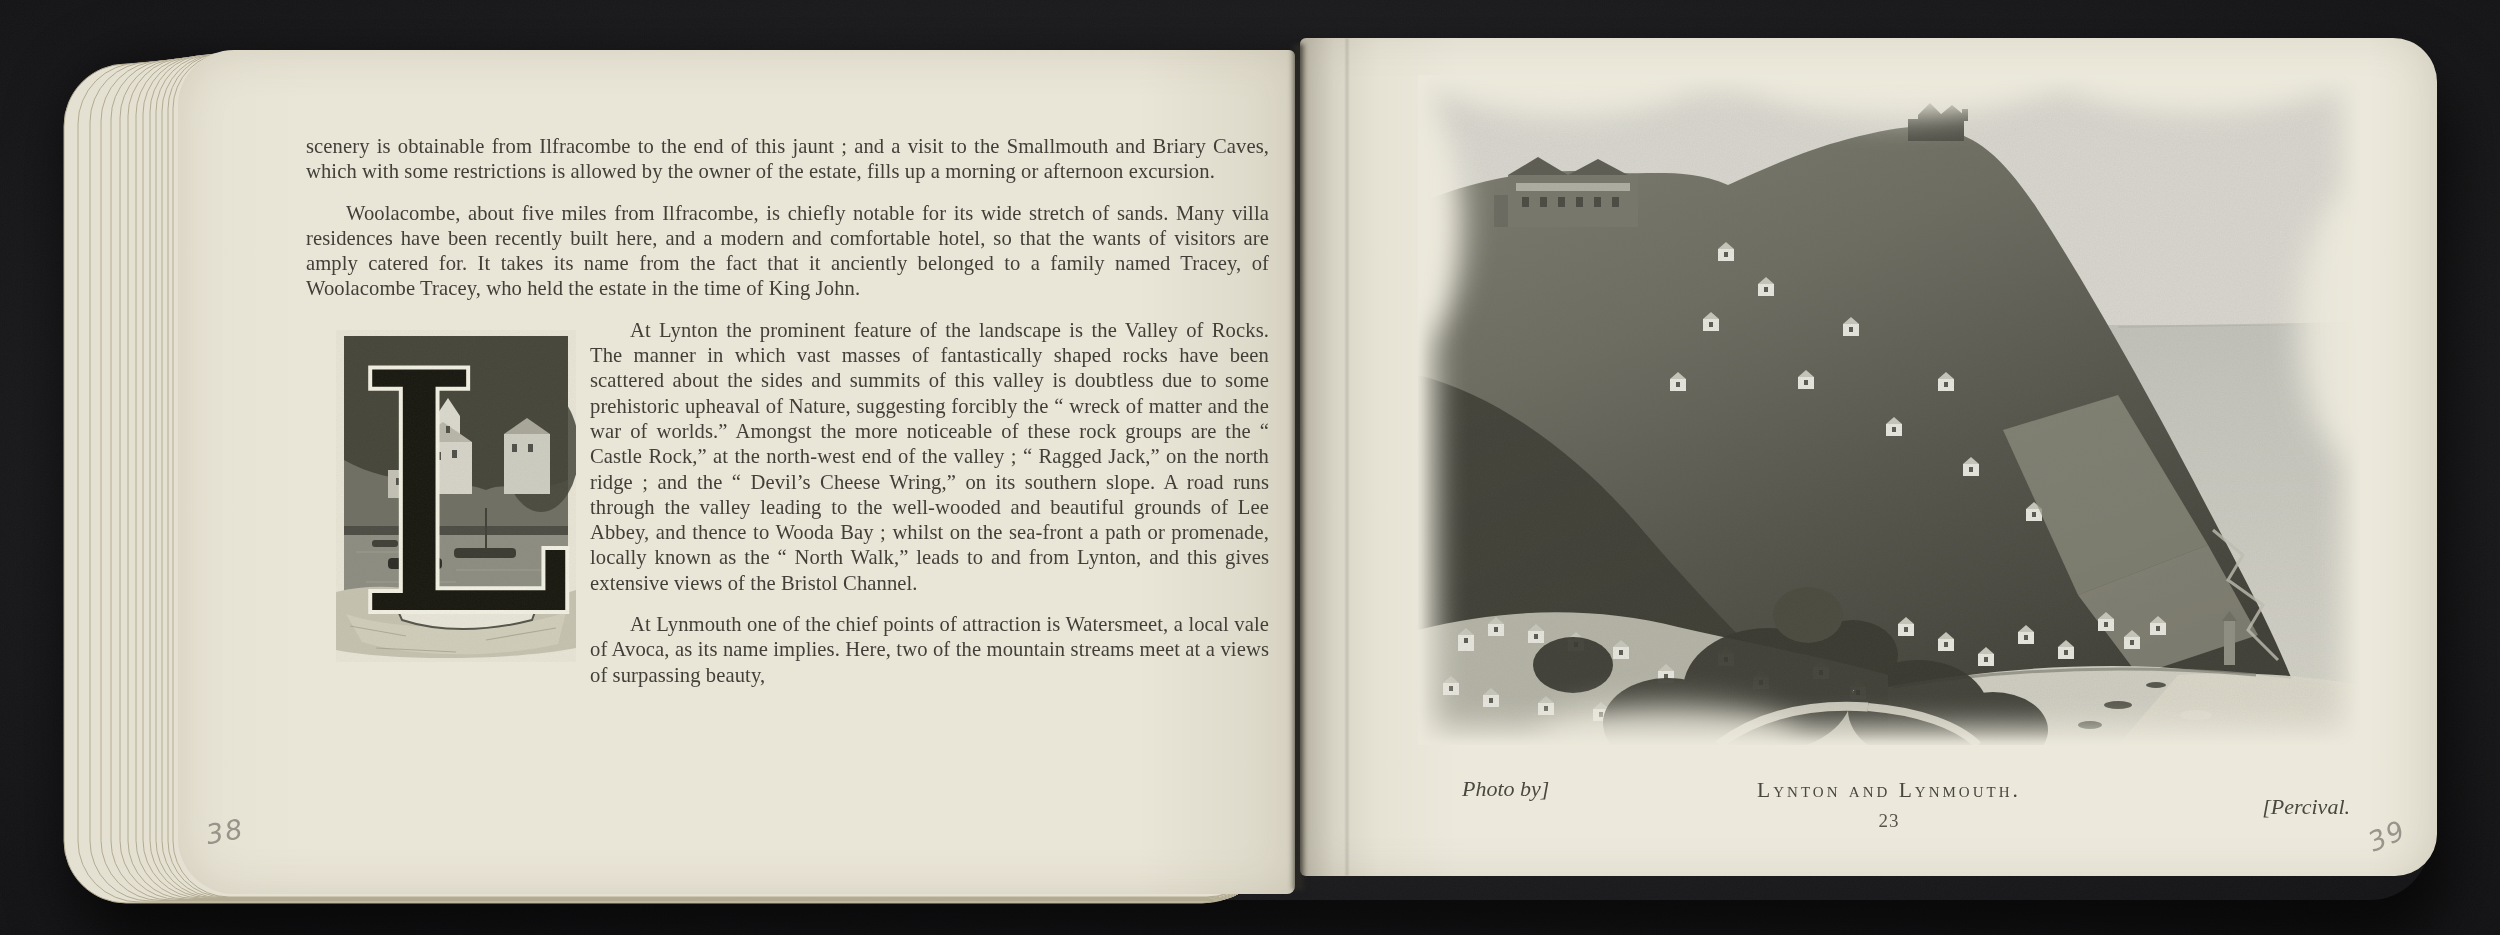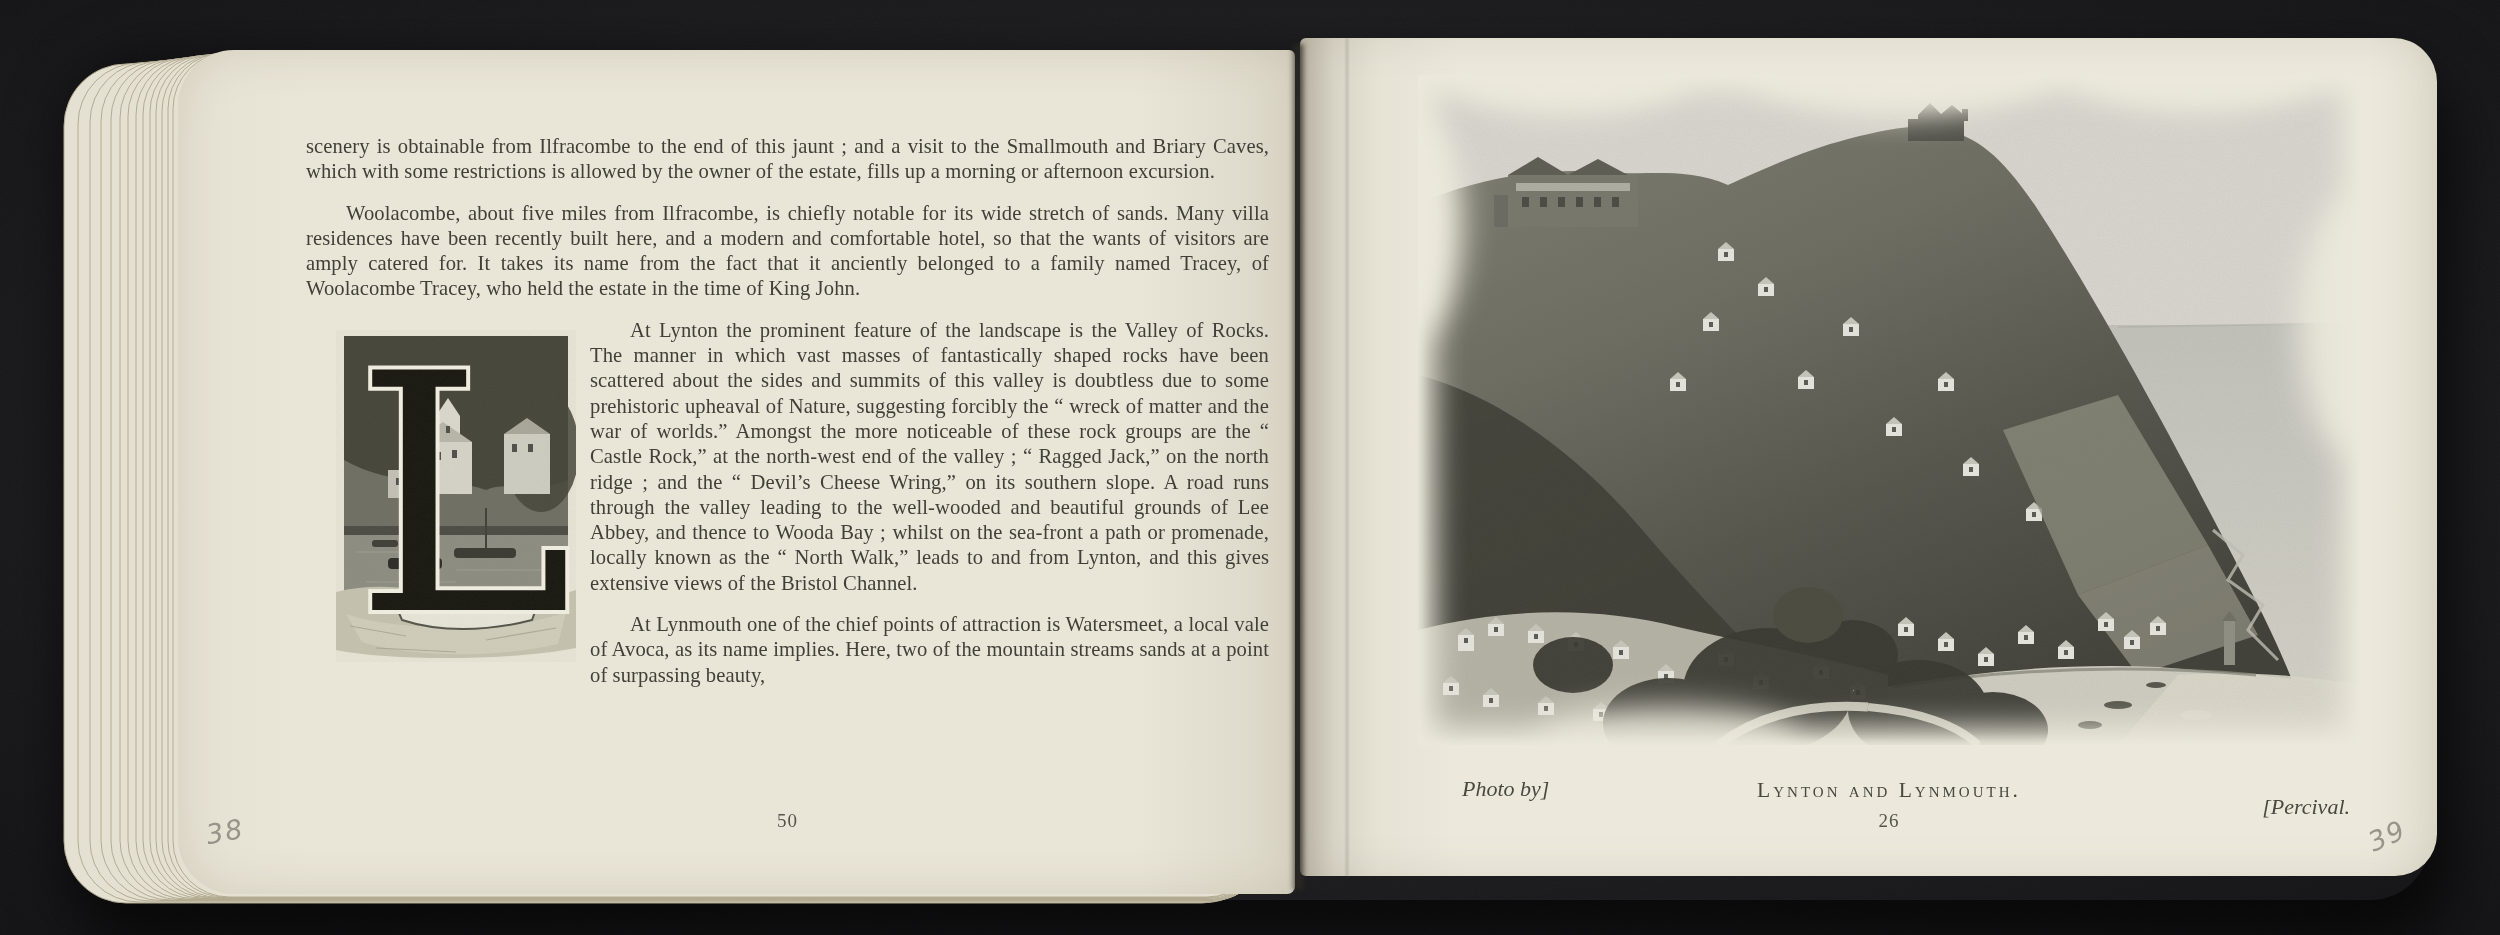--- a/index.html
+++ b/index.html
@@ -180,23 +180,22 @@
           </g>
 
           <path d="M58,272 C100,286 160,286 204,268 L196,290 C150,302 102,302 66,290 Z" fill="#e9e6da" stroke="#55544a" stroke-width="2"></path>
 
           <text x="18" y="280" font-size="330" font-family="DejaVu Serif, serif" fill="#17170f" stroke="#f3f0e4" stroke-width="8" paint-order="stroke" stroke-linejoin="miter">L</text>
           <rect x="0" y="0" width="240" height="332" filter="url(#g2)" opacity=".22"></rect>
         </svg>
       </div>
 
       <p class="indent">At Lynton the prominent feature of the landscape is the Valley of Rocks. The manner in which vast masses of fantastically shaped rocks have been scattered about the sides and summits of this valley is doubtless due to some prehistoric upheaval of Nature, suggesting forcibly the “ wreck of matter and the war of worlds.” Amongst the more noticeable of these rock groups are the “ Castle Rock,” at the north-west end of the valley ; “ Ragged Jack,” on the north ridge ; and the “ Devil’s Cheese Wring,” on its southern slope. A road runs through the valley leading to the well-wooded and beautiful grounds of Lee Abbey, and thence to Wooda Bay ; whilst on the sea-front a path or promenade, locally known as the “ North Walk,” leads to and from Lynton, and this gives extensive views of the Bristol Channel.</p>
-      <p class="indent">At Lynmouth one of the chief points of attraction is Watersmeet, a local vale of Avoca, as its name implies. Here, two of the mountain streams sands at a point of surpassing beauty,</p>
+      <p class="indent">At Lynmouth one of the chief points of attraction is Watersmeet, a local vale of Avoca, as its name implies. Here, two of the mountain streams meet at a views of surpassing beauty,</p>
     </div>
-    <div class="pagenum pagenum-left">50</div>
     <div class="pencil pencil-left">38</div>
   </div>
 
   <div class="page right-page">
     <div class="fold-line"></div>
 
     <div class="photo">
       <svg viewBox="0 0 942 670" width="942" height="670" preserveAspectRatio="none">
         <defs>
           <linearGradient id="seaGrad" x1="0" y1="0" x2="0" y2="1">
@@ -338,18 +337,18 @@
       <div class="blob b5"></div>
       <div class="blob b6"></div>
       <div class="vignette"></div>
     </div>
 
     <div class="caption-row">
       <span class="cap-italic cap-left">Photo by]</span>
       <span class="cap-title">Lynton and Lynmouth.</span>
       <span class="cap-italic cap-right">[Percival.</span>
     </div>
-    <div class="pagenum pagenum-right">26</div>
+    <div class="pagenum pagenum-right">23</div>
     <div class="pencil pencil-right">39</div>
   </div>
 
   <div class="gutter"></div>
 </div>
 
 </body></html>

